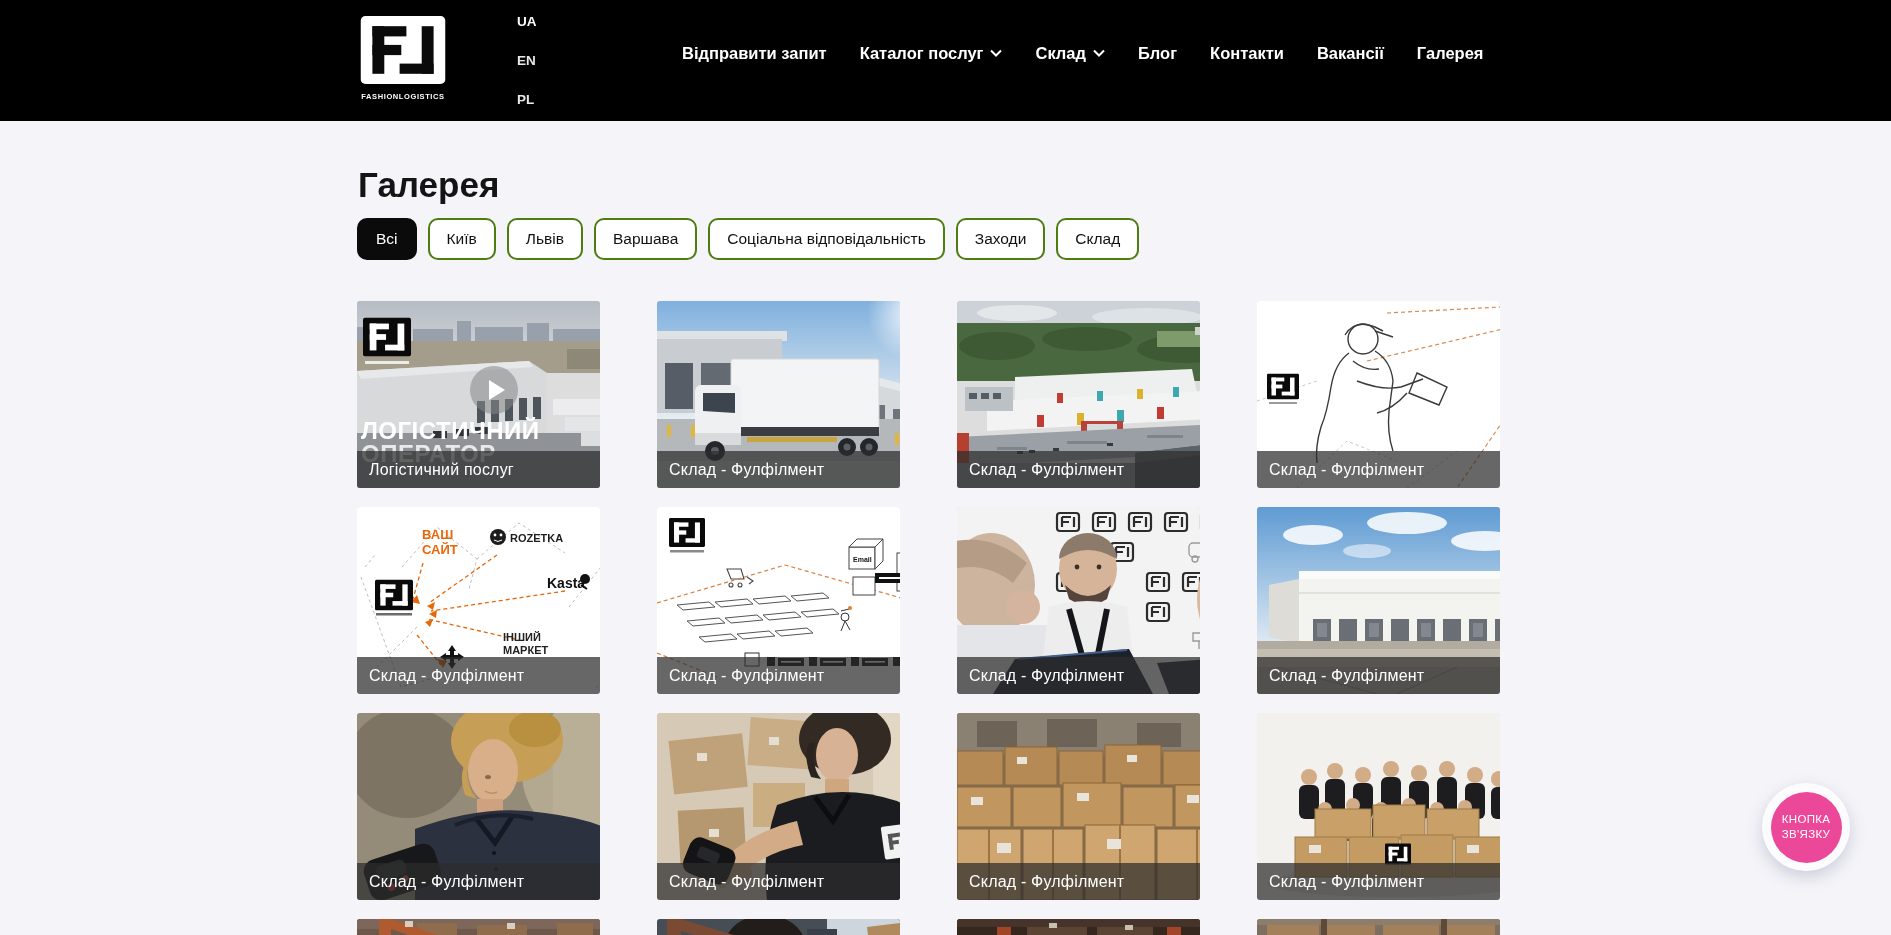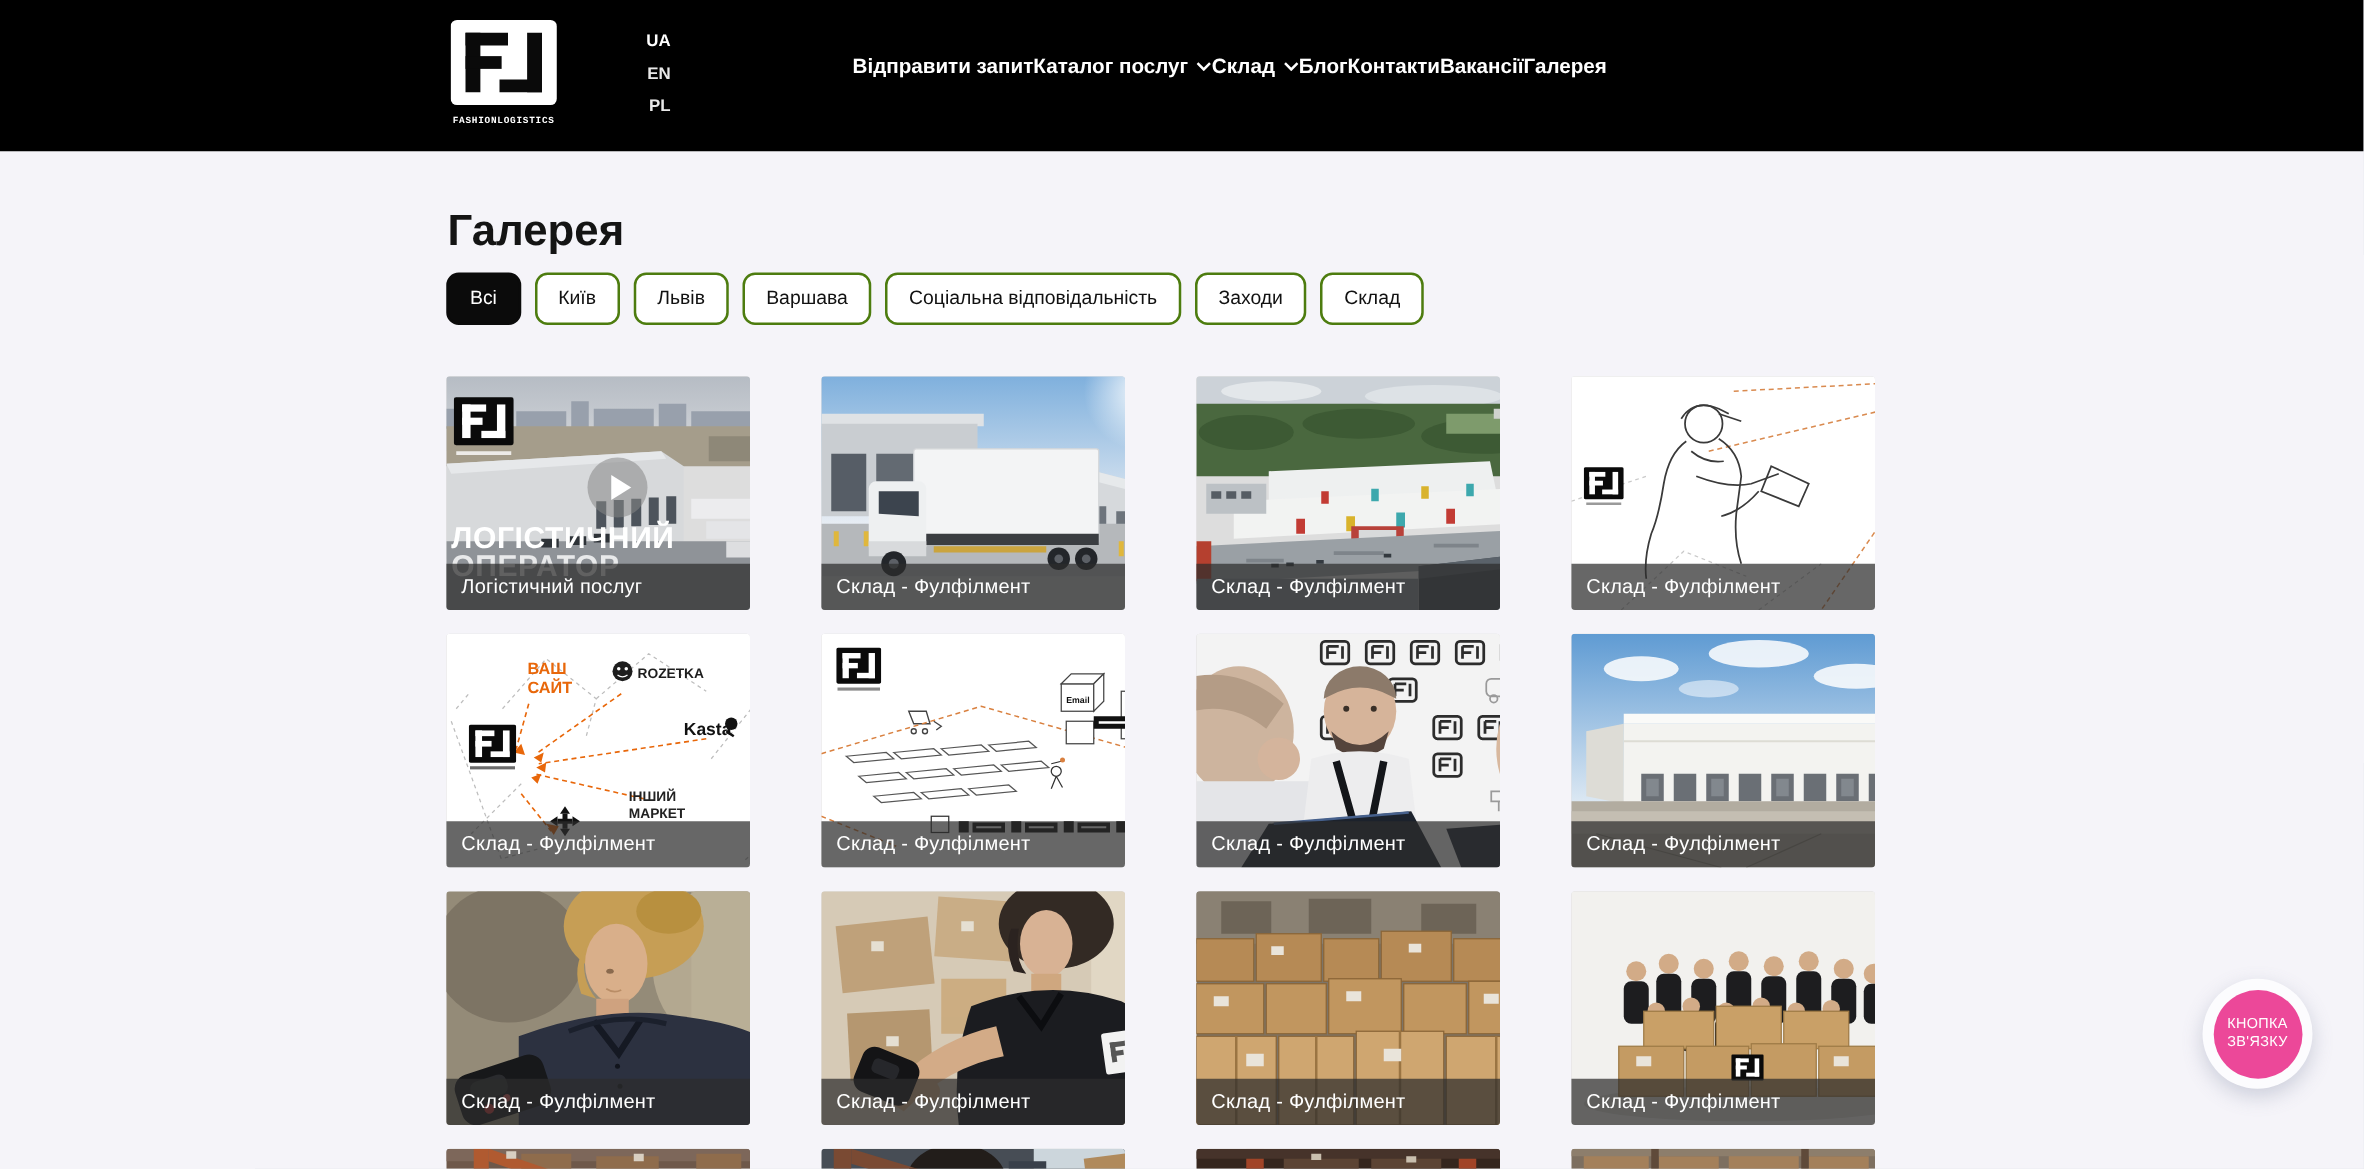--- a/index.html
+++ b/index.html
@@ -3,25 +3,25 @@
 <meta charset="utf-8">
 <style>
   html,body{margin:0;padding:0;background:#e9e9ee;}
   .page{position:relative;width:1891px;height:935px;background:#f5f4f9;overflow:hidden;
         font-family:"Liberation Sans",sans-serif;-webkit-font-smoothing:antialiased;}
   
   .header{position:absolute;left:0;top:0;width:1891px;height:121px;background:#000;}
   .logo{position:absolute;left:358px;top:16px;width:90px;cursor:pointer;}
   .logo-box{width:90px;height:68px;}
   .logo-brand{margin-top:4px;width:90px;text-align:center;color:#fff;font-size:7.5px;
-              letter-spacing:.6px;font-weight:600;white-space:nowrap;font-family:Liberation Mono, monospace;}
-  .langs{position:absolute;left:517px;top:24px;display:flex;flex-direction:column;gap:9px;text-align:right;}
+              letter-spacing:.6px;font-weight:600;white-space:nowrap;}
+  .langs{position:absolute;left:517px;top:13px;display:flex;flex-direction:column;gap:22px;}
   .lang{color:#e8e8e8;font-size:13.5px;font-weight:700;cursor:pointer;line-height:17px;}
   .lang.active{color:#fff;font-weight:700;}
-  .nav{position:absolute;left:682px;top:0;height:106px;display:flex;align-items:center;}
+  .nav{position:absolute;left:682px;top:0;height:106px;display:flex;align-items:center;gap:33px;}
   .nav-item{color:#fff;font-size:16.5px;font-weight:700;white-space:nowrap;cursor:pointer;
             display:flex;align-items:center;gap:7px;}
   .chev{width:12px;height:8px;display:inline-block;}
   
   .page-title{position:absolute;left:358px;top:165px;font-size:35px;font-weight:700;color:#141414;}
   .filters{position:absolute;left:357px;top:218px;display:flex;gap:11px;}
   .chip{height:42px;box-sizing:border-box;display:flex;align-items:center;padding:0 17px;
         background:#fff;border:2px solid #4d7c0f;border-radius:10px;font-size:15.5px;
         font-weight:500;color:#111;cursor:pointer;white-space:nowrap;}
   .chip.active{background:#0b0b0b;border-color:#0b0b0b;color:#fff;}

